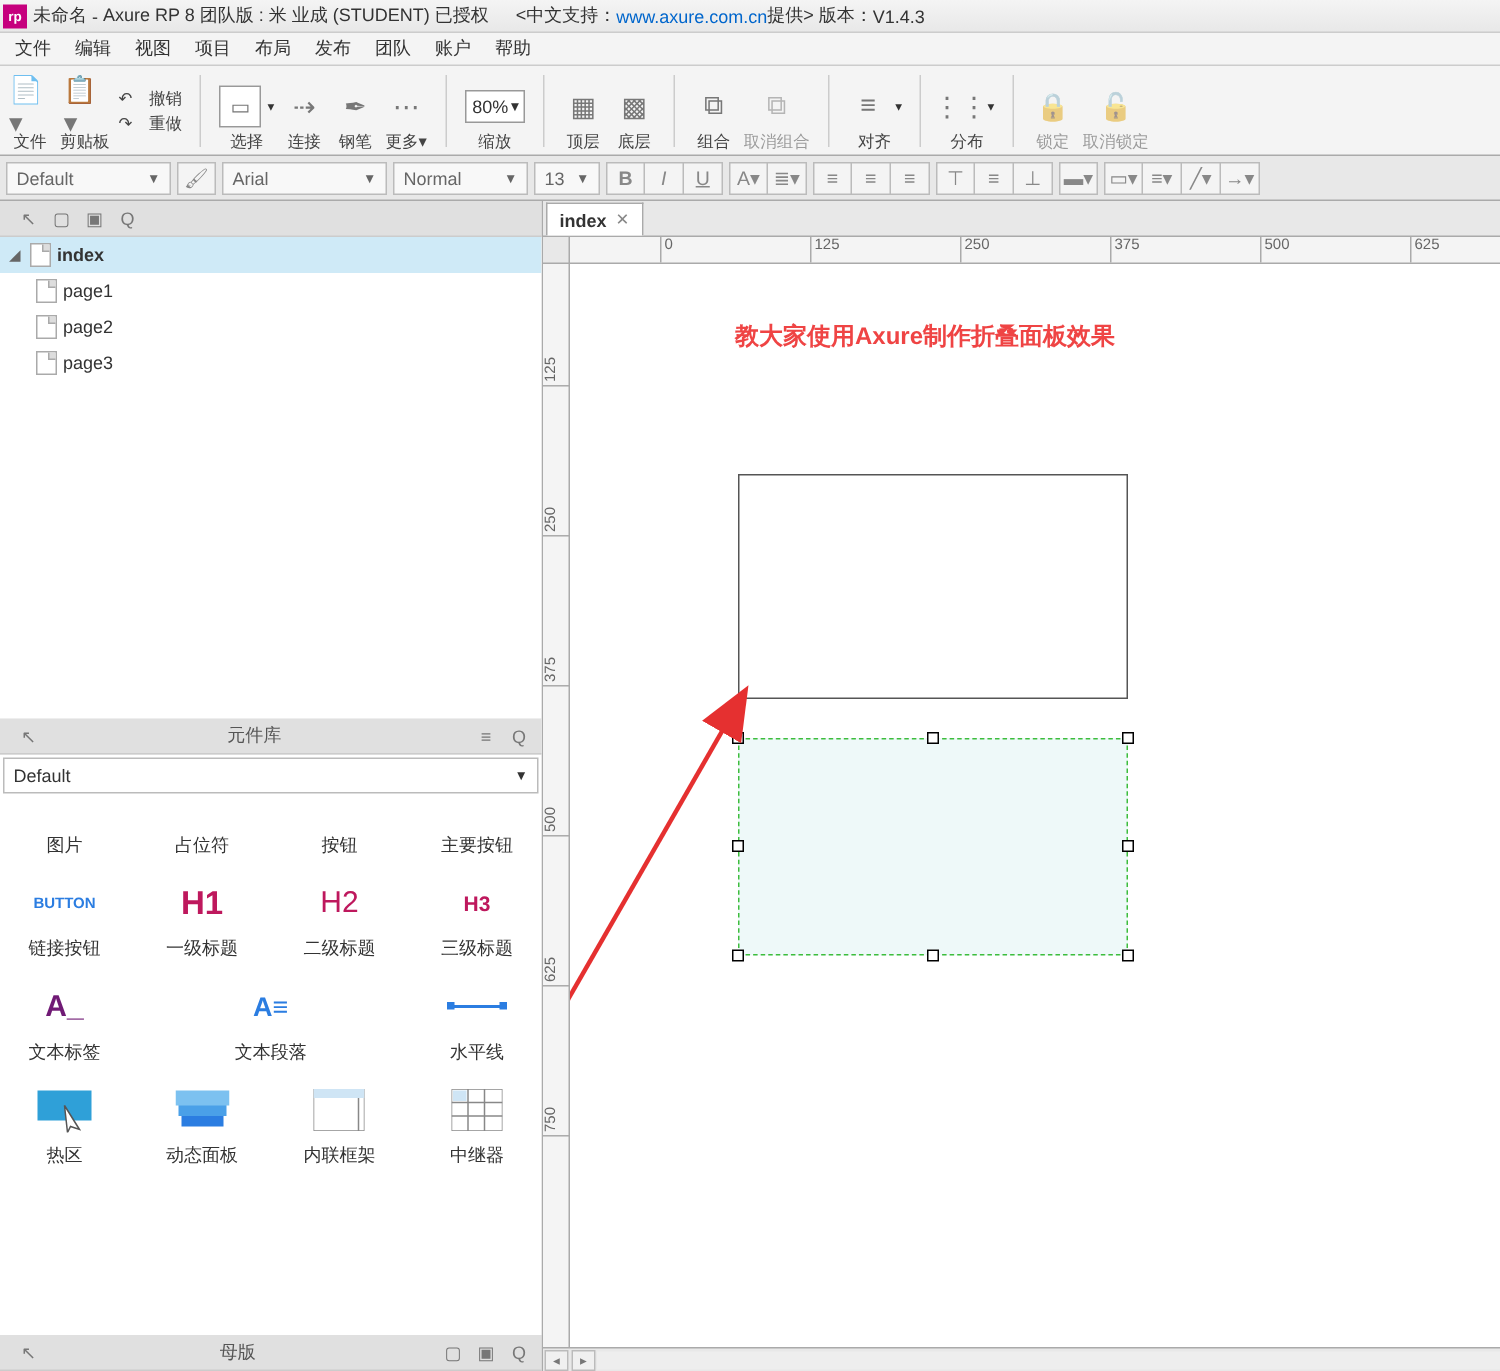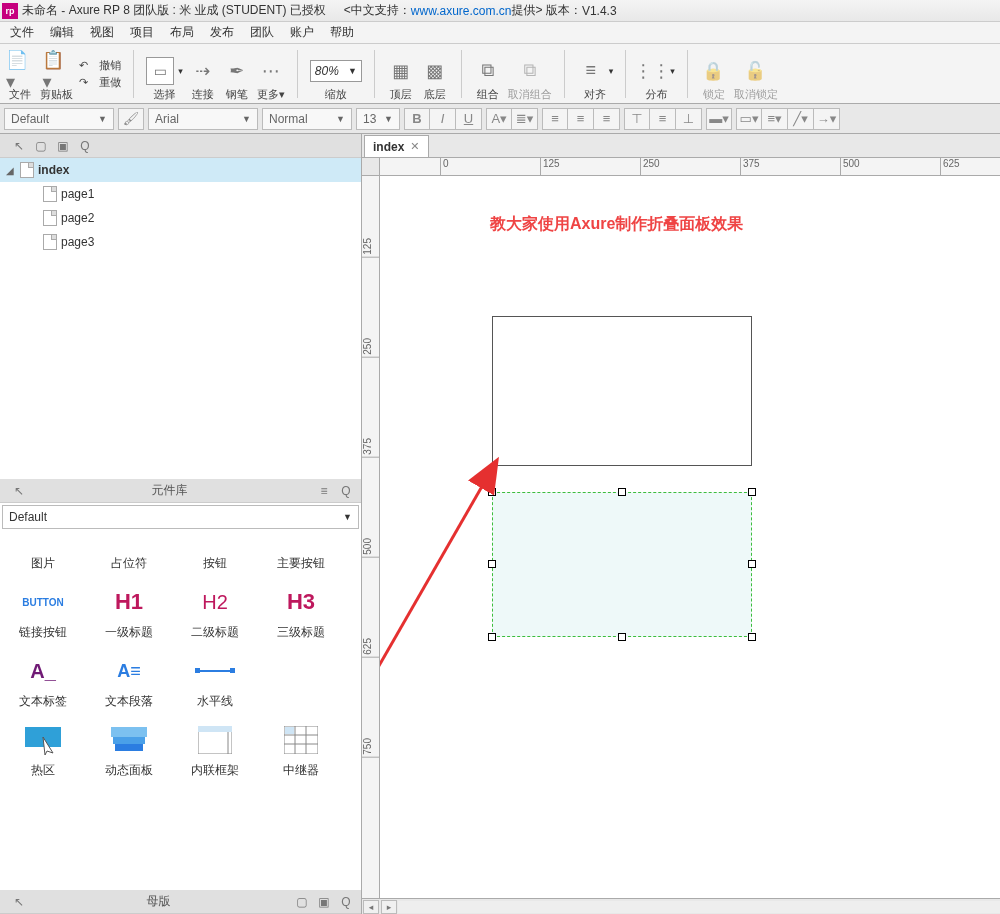--- a/index.html
+++ b/index.html
@@ -12,46 +12,46 @@
   .menubar span { padding: 2px 6px; cursor: default; }
   .toolbar { height: 60px; background: #f4f4f4; display:flex; align-items:center; padding: 2px 6px; gap: 6px; border-bottom:1px solid #aaa; }
   .tool-group { display:flex; flex-direction: column; align-items:center; justify-content:flex-end; height: 56px; }
   .tool-group .icon { height: 32px; display:flex; align-items:center; justify-content:center; gap:4px; }
   .tool-group .lbl { font-size:11px; color:#444; }
   .tool-col { display:flex; flex-direction: column; gap:2px; font-size:11px; color:#444; }
   .tool-col div { display:flex; align-items:center; gap:4px; }
   .vsep { width:1px; background:#ccc; height:48px; margin:0 6px; }
   .big-icon { width:28px; height:28px; border:1px solid #999; display:flex;align-items:center;justify-content:center;font-size:14px;color:#777;background:#fff; }
   .big-icon.nf { border:none;background:transparent; font-size:18px; }
-  .zoom-input { width:52px; height:22px; border:1px solid #999; background:#fff; display:flex; align-items:center; padding:0 4px; font-size:12px;font-style:italic; }
+  .zoom-input { width:40px; height:22px; border:1px solid #999; background:#fff; display:flex; align-items:center; padding:0 4px; font-size:12px; }
   .zoom-input .dd { margin-left:auto; font-size:9px; }
   .fmtbar { height: 30px; background: #e8e8e8; display:flex; align-items:center; padding:2px 4px; gap:4px; border-bottom:1px solid #aaa; }
   .combo { height:22px; border:1px solid #bbb; background:#f8f8f8; display:flex; align-items:center; padding:0 6px; font-size:12px; color:#666; }
   .combo .dd { margin-left:auto; font-size:9px; padding-left:6px; }
   .fmtbtn { width:26px; height:22px; border:1px solid #bbb; background:#f4f4f4; display:inline-flex; align-items:center;justify-content:center; font-size:13px; color:#888; }
   .fmtgroup { display:flex; }
   .fmtgroup .fmtbtn + .fmtbtn { border-left:none; }
 
   .main { display:flex; height: calc(914px - 22px - 22px - 60px - 30px); }
   .left { width: 362px; display:flex; flex-direction:column; border-right:1px solid #aaa; background:#f4f4f4; }
   .panel-head { height:24px; background:#e0e0e0; display:flex; align-items:center; padding:0 6px; border-bottom:1px solid #ccc; font-size:12px; color:#555; }
   .panel-head .title { flex:1; text-align:center; }
   .panel-head .hicon { width:18px; height:18px; display:inline-flex;align-items:center;justify-content:center; font-size:12px; color:#777; margin-left:4px; }
   .tree-row { height:24px; display:flex; align-items:center; gap:4px; padding:0 6px; font-size:12px; }
   .tree-row.sel { background:#cfeaf7; }
   .tree-row .exp { width:10px; font-size:10px; color:#666; }
   .tree-row .pgicon { width:14px; height:16px; border:1px solid #aaa; background:#fff; position:relative; }
   .tree-row .pgicon::after { content:""; position:absolute; top:0; right:0; width:4px;height:4px; background:#ddd; border-left:1px solid #aaa; border-bottom:1px solid #aaa; }
-  .tree-row.child { padding-left: 43px; }
+  .tree-row.child { padding-left: 24px; }
 
   .lib-panel { flex:1 1 auto; display:flex; flex-direction:column; min-height:0; background:#fff; }
   .lib-combo { height:24px; border:1px solid #bbb; margin:2px; display:flex;align-items:center; padding:0 6px; font-size:12px; }
   .lib-combo .dd { margin-left:auto; font-size:9px; }
   .lib-grid { flex:1; overflow:hidden; padding: 4px 0; }
-  .lib-row { display:flex; }
+  .lib-row { display:flex;justify-content:space-between; }
   .lib-cell { width:86px; height:auto; display:flex; flex-direction:column; align-items:center; gap:4px; padding:6px 2px; font-size:12px; color:#333; }
   .lib-cell .thumb { width:50px; height:36px; display:flex;align-items:center;justify-content:center; font-size:14px; color:#be185d; }
   .lib-cell.short .thumb { height:10px; }
 
   .masters { height:24px; }
 
   .canvas-area { flex:1; display:flex; flex-direction:column; background:#fff; position:relative; }
   .tabbar { height:24px; background:#e8e8e8; display:flex; align-items:flex-end; padding-left:2px; border-bottom:1px solid #aaa; }
   .doctab { height:22px; background:#fff; border:1px solid #aaa; border-bottom:none; padding:2px 8px; display:flex;align-items:center; gap:6px; font-size:12px; font-weight:bold; }
   .doctab .x { font-size:11px; color:#888; font-weight:normal; }
@@ -336,21 +336,21 @@
             </div>
           <div class="lib-cell">
               <div class="thumb" style="font-size:22px;font-weight:bold">H1</div>
               <span>一级标题</span>
             </div>
           <div class="lib-cell">
               <div class="thumb" style="font-size:20px;font-weight:normal">H2</div>
               <span>二级标题</span>
             </div>
           <div class="lib-cell">
-              <div class="thumb" style="font-size:22px;font-weight:bold">H3</div>
+              <div class="thumb" style="font-size:14px;font-weight:bold">H3</div>
               <span>三级标题</span>
             </div>
         </div>
         <div class="lib-row">
           <div class="lib-cell">
               <div class="thumb" style="color:#701a75;font-size:20px;font-weight:bold">A_</div>
               <span>文本标签</span>
             </div>
           <div class="lib-cell">
               <div class="thumb" style="color:#2b7de1;font-size:18px;font-weight:bold">A≡</div>

